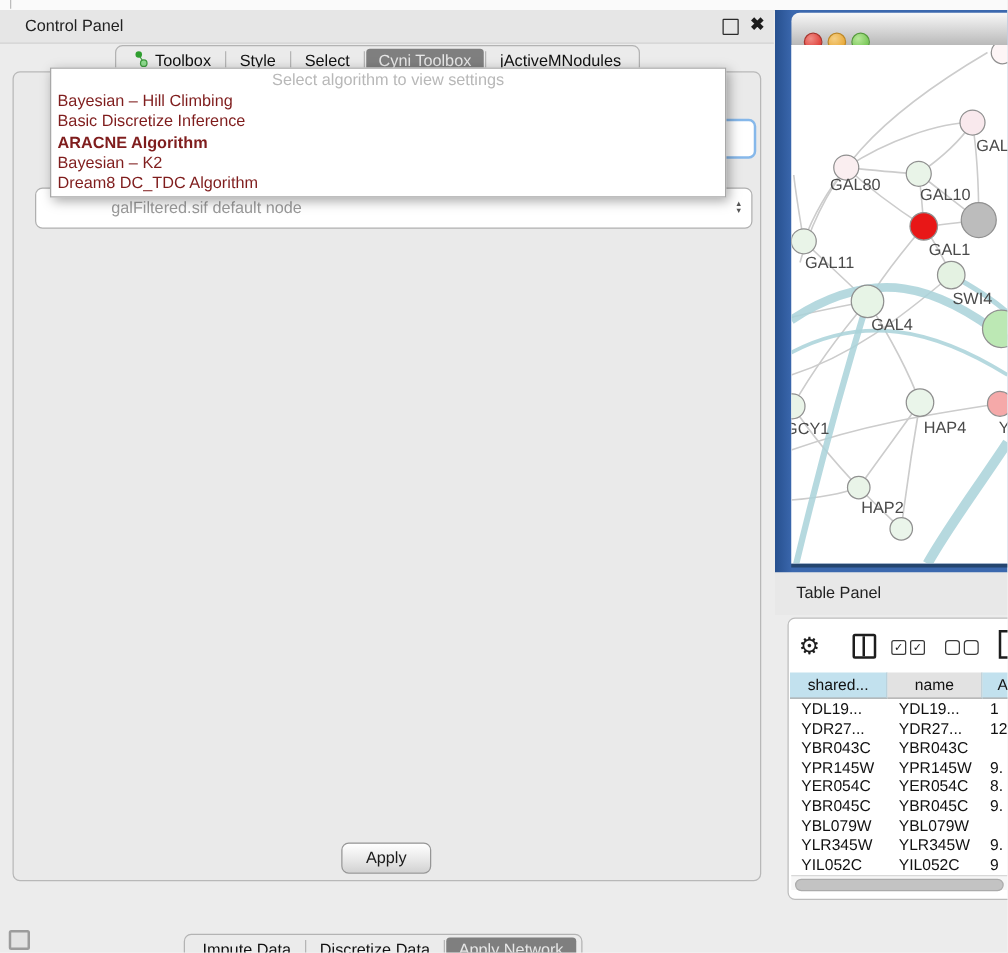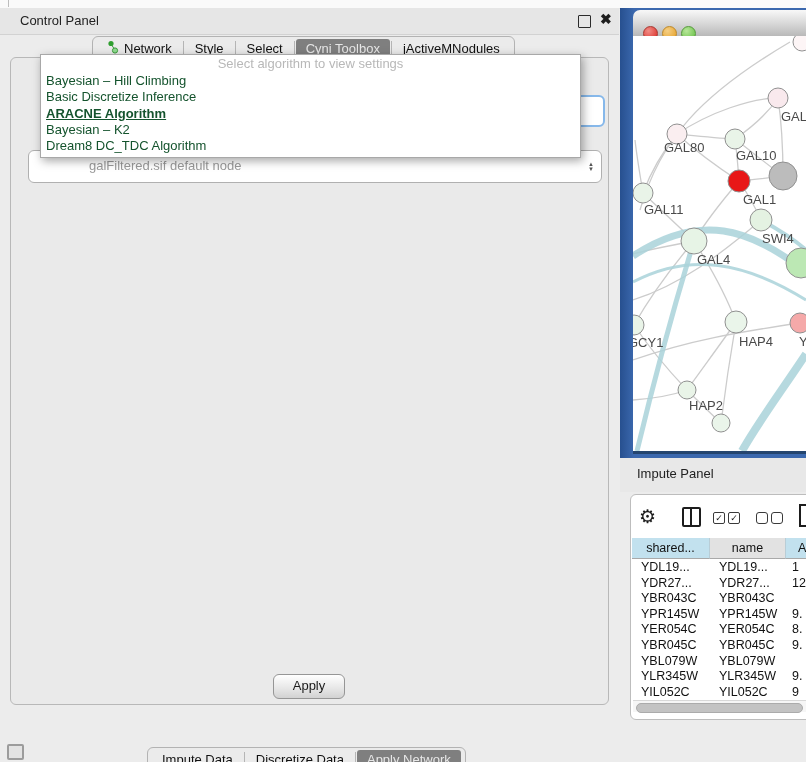--- a/index.html
+++ b/index.html
@@ -30,22 +30,22 @@
   .focus-combo{left:570px;top:95px;width:31px;height:28px;background:#fff;border:2px solid #86b8ea;border-radius:6px;z-index:4;}
   .bg-combo{left:28px;top:150px;width:572px;height:31px;background:#fff;border:1px solid #b0b0b0;border-radius:6px;z-index:4;}
   .bg-combo .txt{position:absolute;left:60px;top:7px;color:#9a9a9a;}
   .arrows{position:absolute;right:7px;top:50%;transform:translateY(-50%);display:flex;flex-direction:column;align-items:center;color:#555;}
   .arrows span{font-size:6px;line-height:5px;}
 
   
   .dropdown{left:40px;top:54px;width:539px;background:#fff;border:1px solid #a8a8a8;
             box-shadow:2px 3px 9px rgba(0,0,0,.35);z-index:50;padding-bottom:3px;}
   .dd-prompt{text-align:center;color:#b8b8b8;line-height:18px;font-size:13px;}
-  .dd-item{padding:0 5px;line-height:16.3px;color:#14532d;}
-  .dd-item.sel{font-weight:bold;text-decoration:underline;}
+  .dd-item{padding:0 5px;line-height:16.3px;color:#7f1d1d;}
+  .dd-item.sel{font-weight:bold;}
 
   
   .group{position:absolute;border:1px solid #b4b4b4;border-radius:4px;}
   .gtitle{position:absolute;top:-8px;left:12px;background:#eaeaea;padding:0 4px;font-size:13px;white-space:nowrap;}
   .gtitle.blue{color:#2a2ad8;}
   .gtitle.green{color:#2ecb2e;}
 
   .lbl{position:absolute;font-size:13px;}
   .b{font-weight:bold;}
   .dis{color:#9d9d9d;}
@@ -109,21 +109,21 @@
 
   <div class="abs outer-panel"></div>
 
   <div class="abs tabstrip toptabs" id="topTabs">
       <div class="tab">
         <span><svg width="12" height="14">
             <line x1="4" y1="4" x2="8" y2="10" stroke="#3d9b3d"></line>
             <circle cx="4" cy="3.5" r="2.6" fill="#2f9e2f"></circle>
             <circle cx="8" cy="10.5" r="2.6" fill="#8fdc8f" stroke="#3d9b3d"></circle>
           </svg></span>
-        <span>Network</span>
+        <span>Toolbox</span>
       </div>
       <div class="sep"></div>
       <div class="tab">
         <span>Style</span>
       </div>
       <div class="sep"></div>
       <div class="tab">
         <span>Select</span>
       </div>
       <div class="sep"></div>
@@ -312,21 +312,21 @@
         <text x="697" y="264" font-size="13" fill="#4a4a4a" font-family="&quot;Liberation Sans&quot;, sans-serif">GAL4</text>
         <text x="628" y="347" font-size="13" fill="#4a4a4a" font-family="&quot;Liberation Sans&quot;, sans-serif">GCY1</text>
         <text x="739" y="346" font-size="13" fill="#4a4a4a" font-family="&quot;Liberation Sans&quot;, sans-serif">HAP4</text>
         <text x="799" y="346" font-size="13" fill="#4a4a4a" font-family="&quot;Liberation Sans&quot;, sans-serif">Y</text>
         <text x="689" y="410" font-size="13" fill="#4a4a4a" font-family="&quot;Liberation Sans&quot;, sans-serif">HAP2</text>
       </svg>
   </div>
   <div class="abs frame-shadow"></div>
 
   <div class="abs tp-header"></div>
-  <div class="abs tp-title">Impute Panel</div>
+  <div class="abs tp-title">Table Panel</div>
   <div class="abs tp-box"></div>
   <div class="gear abs">⚙</div>
   <div class="colicon abs"></div>
   <div class="cb abs" style="left:713px;top:512px;">✓</div>
   <div class="cb abs" style="left:728px;top:512px;">✓</div>
   <div class="cb round abs" style="left:756px;top:512px;"></div>
   <div class="cb round abs" style="left:771px;top:512px;"></div>
   <div class="pageicon abs"></div>
   <div id="tableArea">
       <div class="thead abs" style="left: 632px; width: 78px; background: rgb(194, 225, 238);">shared...</div>

